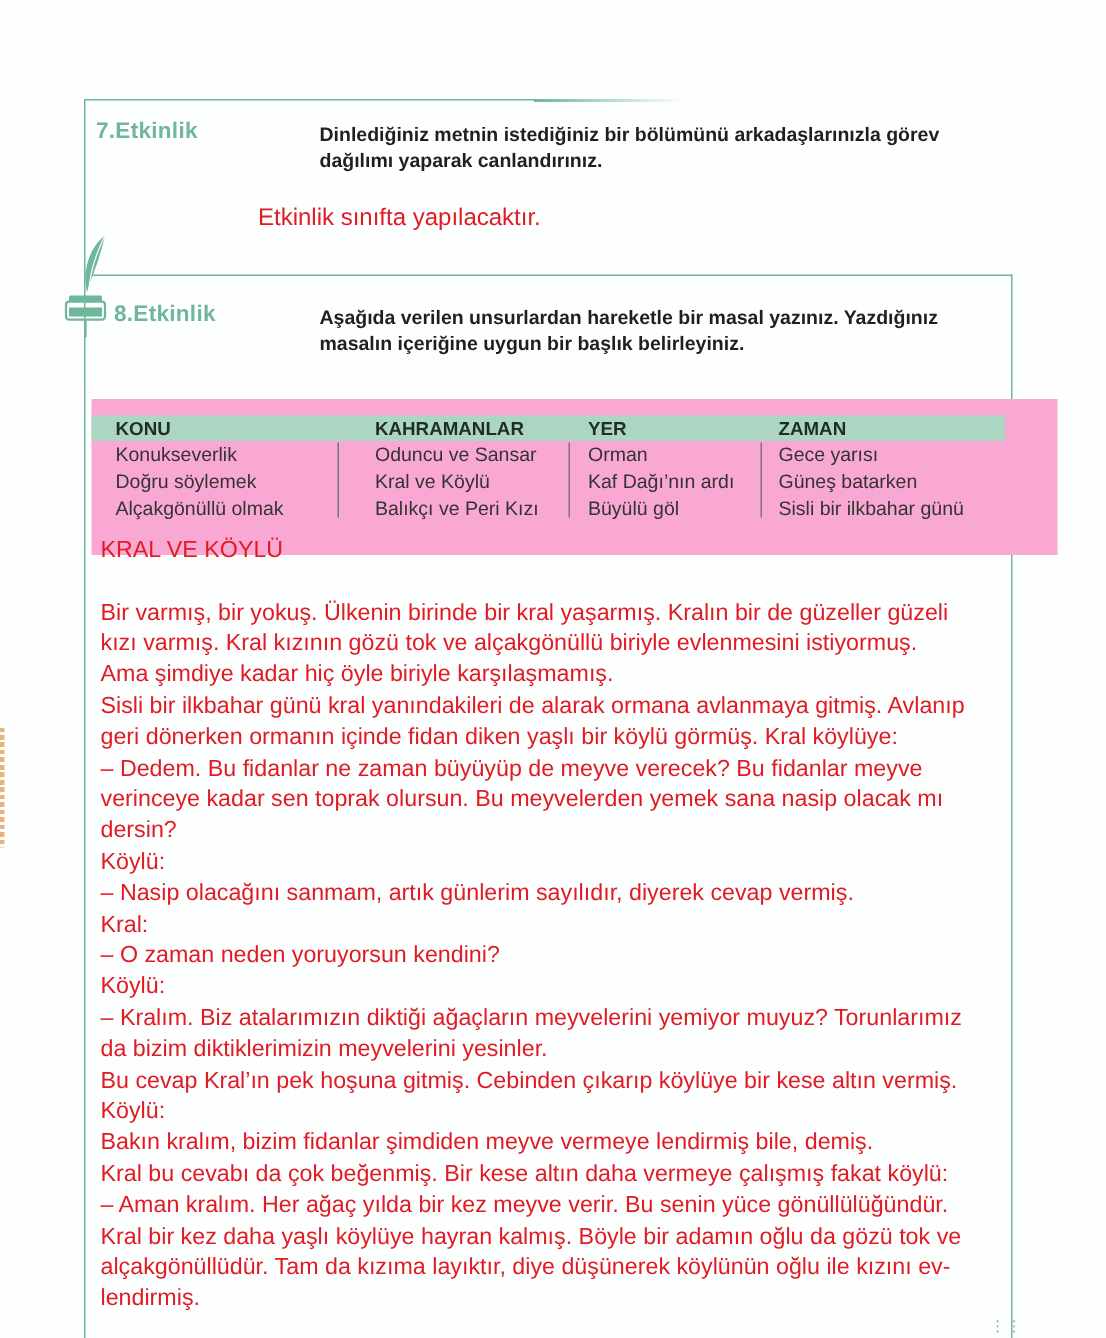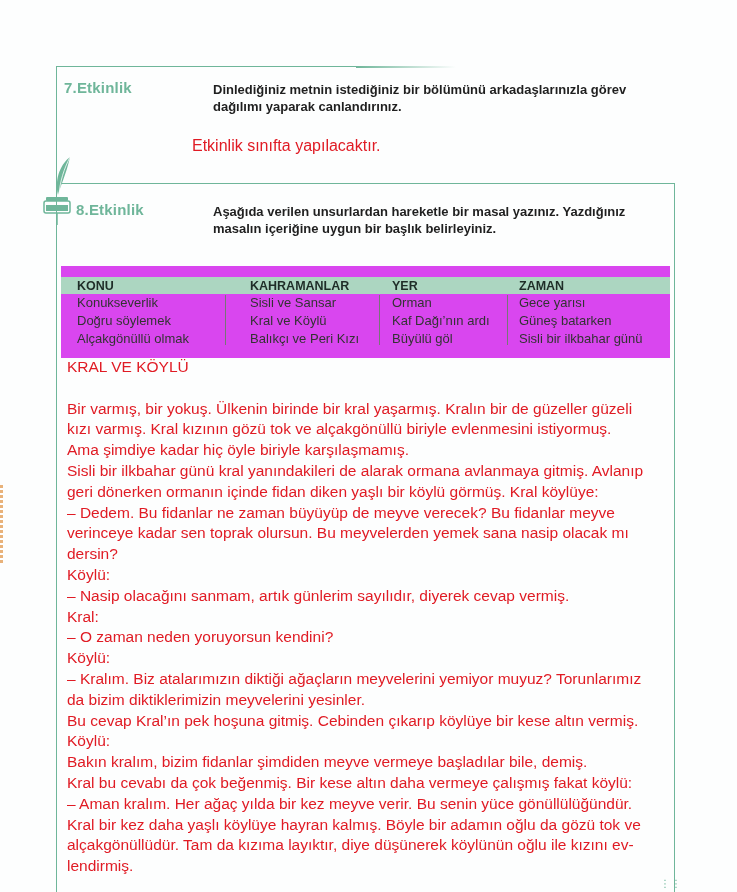--- a/index.html
+++ b/index.html
@@ -19,30 +19,31 @@
   .act-label {
     position: absolute; color: #6fb69a; font-weight: bold; font-size: 15px;
     letter-spacing: 0.2px;
   }
   .act-text {
     position: absolute; color: #1f1f1f; font-weight: bold; font-size: 13px;
     line-height: 17px;
     margin-left: 48px;
   }
   .answer7 {
-    position: absolute; left: 192px; top: 137px; color: #e01b24; font-size: 16px;
+    position: absolute; left: 172px; top: 137px; color: #e01b24; font-size: 16px;
   }
   .box8 {
     position: absolute; left: 56px; top: 183px; width: 617px; height: 715px;
     border-left: 1.5px solid #6fb69a; border-top: 1.5px solid #6fb69a; border-right: 1.5px solid #6fb69a;
   }
   .quill { position: absolute; left: 40px; top: 155px; width: 40px; height: 70px; }
   .table-wrap {
-    position: absolute; left: 61px; top: 266px; width: 609px; height: 92px;
-    background: #d946ef;
+    position: absolute; left: 61px; top: 266px; width: 609px; height: 104px;
+    background: #f9a8d4;
+    padding-left: 35px;
   }
   .table-head {
     position: absolute; left: 0; top: 11px; width: 609px; height: 17px;
     background: #acd6c1;
   }
   .col { position: absolute; top: 11px; font-size: 13px; color: #333; line-height: 18px; }
   .col .h { font-weight: bold; color: #1f2d28; font-size: 12.5px; height: 17px; }
   .col .c { white-space: nowrap; }
   .vsep { position: absolute; top: 29px; width: 1px; height: 50px; background: #777; }
   .story {
@@ -90,21 +91,21 @@
   <div class="table-head"></div>
   <div class="col" style="left:16px;">
     <div class="h">KONU</div>
     <div class="c">Konukseverlik</div>
     <div class="c">Doğru söylemek</div>
     <div class="c">Alçakgönüllü olmak</div>
   </div>
   <div class="vsep" style="left:164px;"></div>
   <div class="col" style="left:189px;">
     <div class="h">KAHRAMANLAR</div>
-    <div class="c">Sisli ve Sansar</div>
+    <div class="c">Oduncu ve Sansar</div>
     <div class="c">Kral ve Köylü</div>
     <div class="c">Balıkçı ve Peri Kızı</div>
   </div>
   <div class="vsep" style="left:318px;"></div>
   <div class="col" style="left:331px;">
     <div class="h">YER</div>
     <div class="c">Orman</div>
     <div class="c">Kaf Dağı’nın ardı</div>
     <div class="c">Büyülü göl</div>
   </div>
@@ -130,21 +131,21 @@
       <p>dersin?</p>
       <p>Köylü:</p>
       <p>– Nasip olacağını sanmam, artık günlerim sayılıdır, diyerek cevap vermiş.</p>
       <p>Kral:</p>
       <p>– O zaman neden yoruyorsun kendini?</p>
       <p>Köylü:</p>
       <p>– Kralım. Biz atalarımızın diktiği ağaçların meyvelerini yemiyor muyuz? Torunlarımız</p>
       <p>da bizim diktiklerimizin meyvelerini yesinler.</p>
       <p>Bu cevap Kral’ın pek hoşuna gitmiş. Cebinden çıkarıp köylüye bir kese altın vermiş.</p>
       <p>Köylü:</p>
-      <p>Bakın kralım, bizim fidanlar şimdiden meyve vermeye başladılar bile, demiş.</p>
+      <p>Bakın kralım, bizim fidanlar şimdiden meyve vermeye lendirmiş bile, demiş.</p>
       <p>Kral bu cevabı da çok beğenmiş. Bir kese altın daha vermeye çalışmış fakat köylü:</p>
       <p>– Aman kralım. Her ağaç yılda bir kez meyve verir. Bu senin yüce gönüllülüğündür.</p>
       <p>Kral bir kez daha yaşlı köylüye hayran kalmış. Böyle bir adamın oğlu da gözü tok ve</p>
       <p>alçakgönüllüdür. Tam da kızıma layıktır, diye düşünerek köylünün oğlu ile kızını ev-</p>
       <p>lendirmiş.</p>
     </div>
 </div>
 
 <div class="dots">⋮⋮</div>
 

